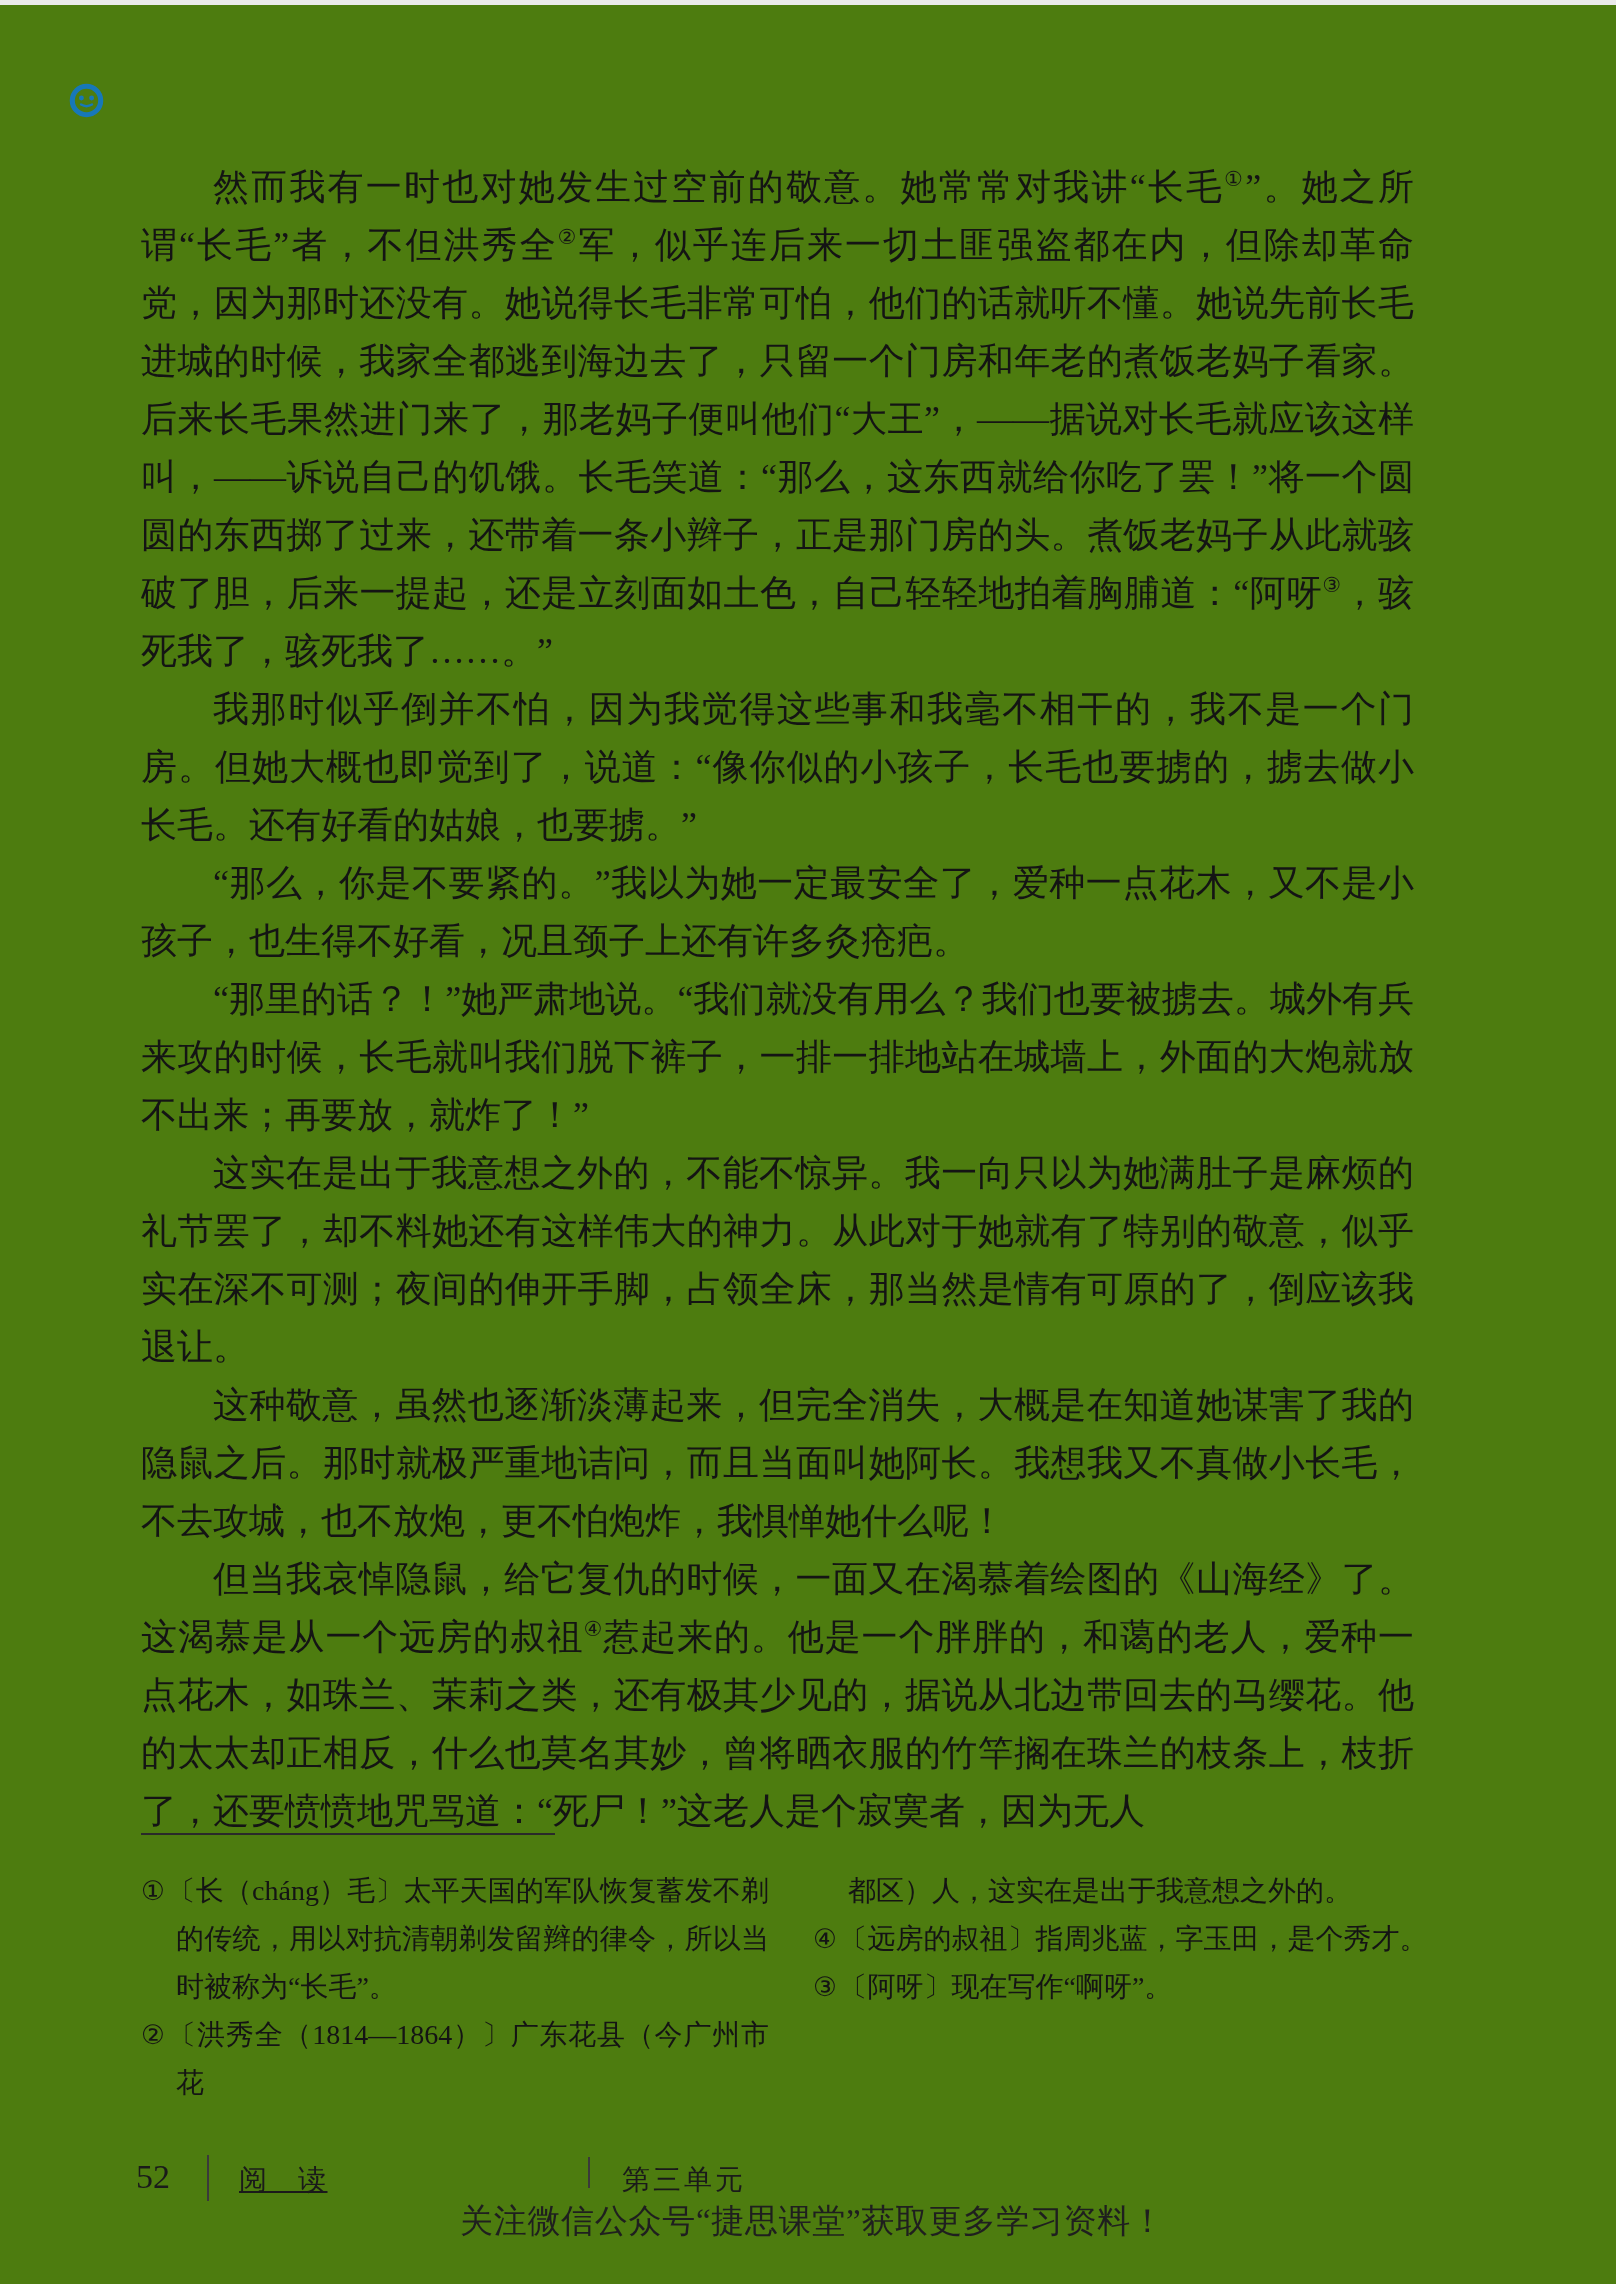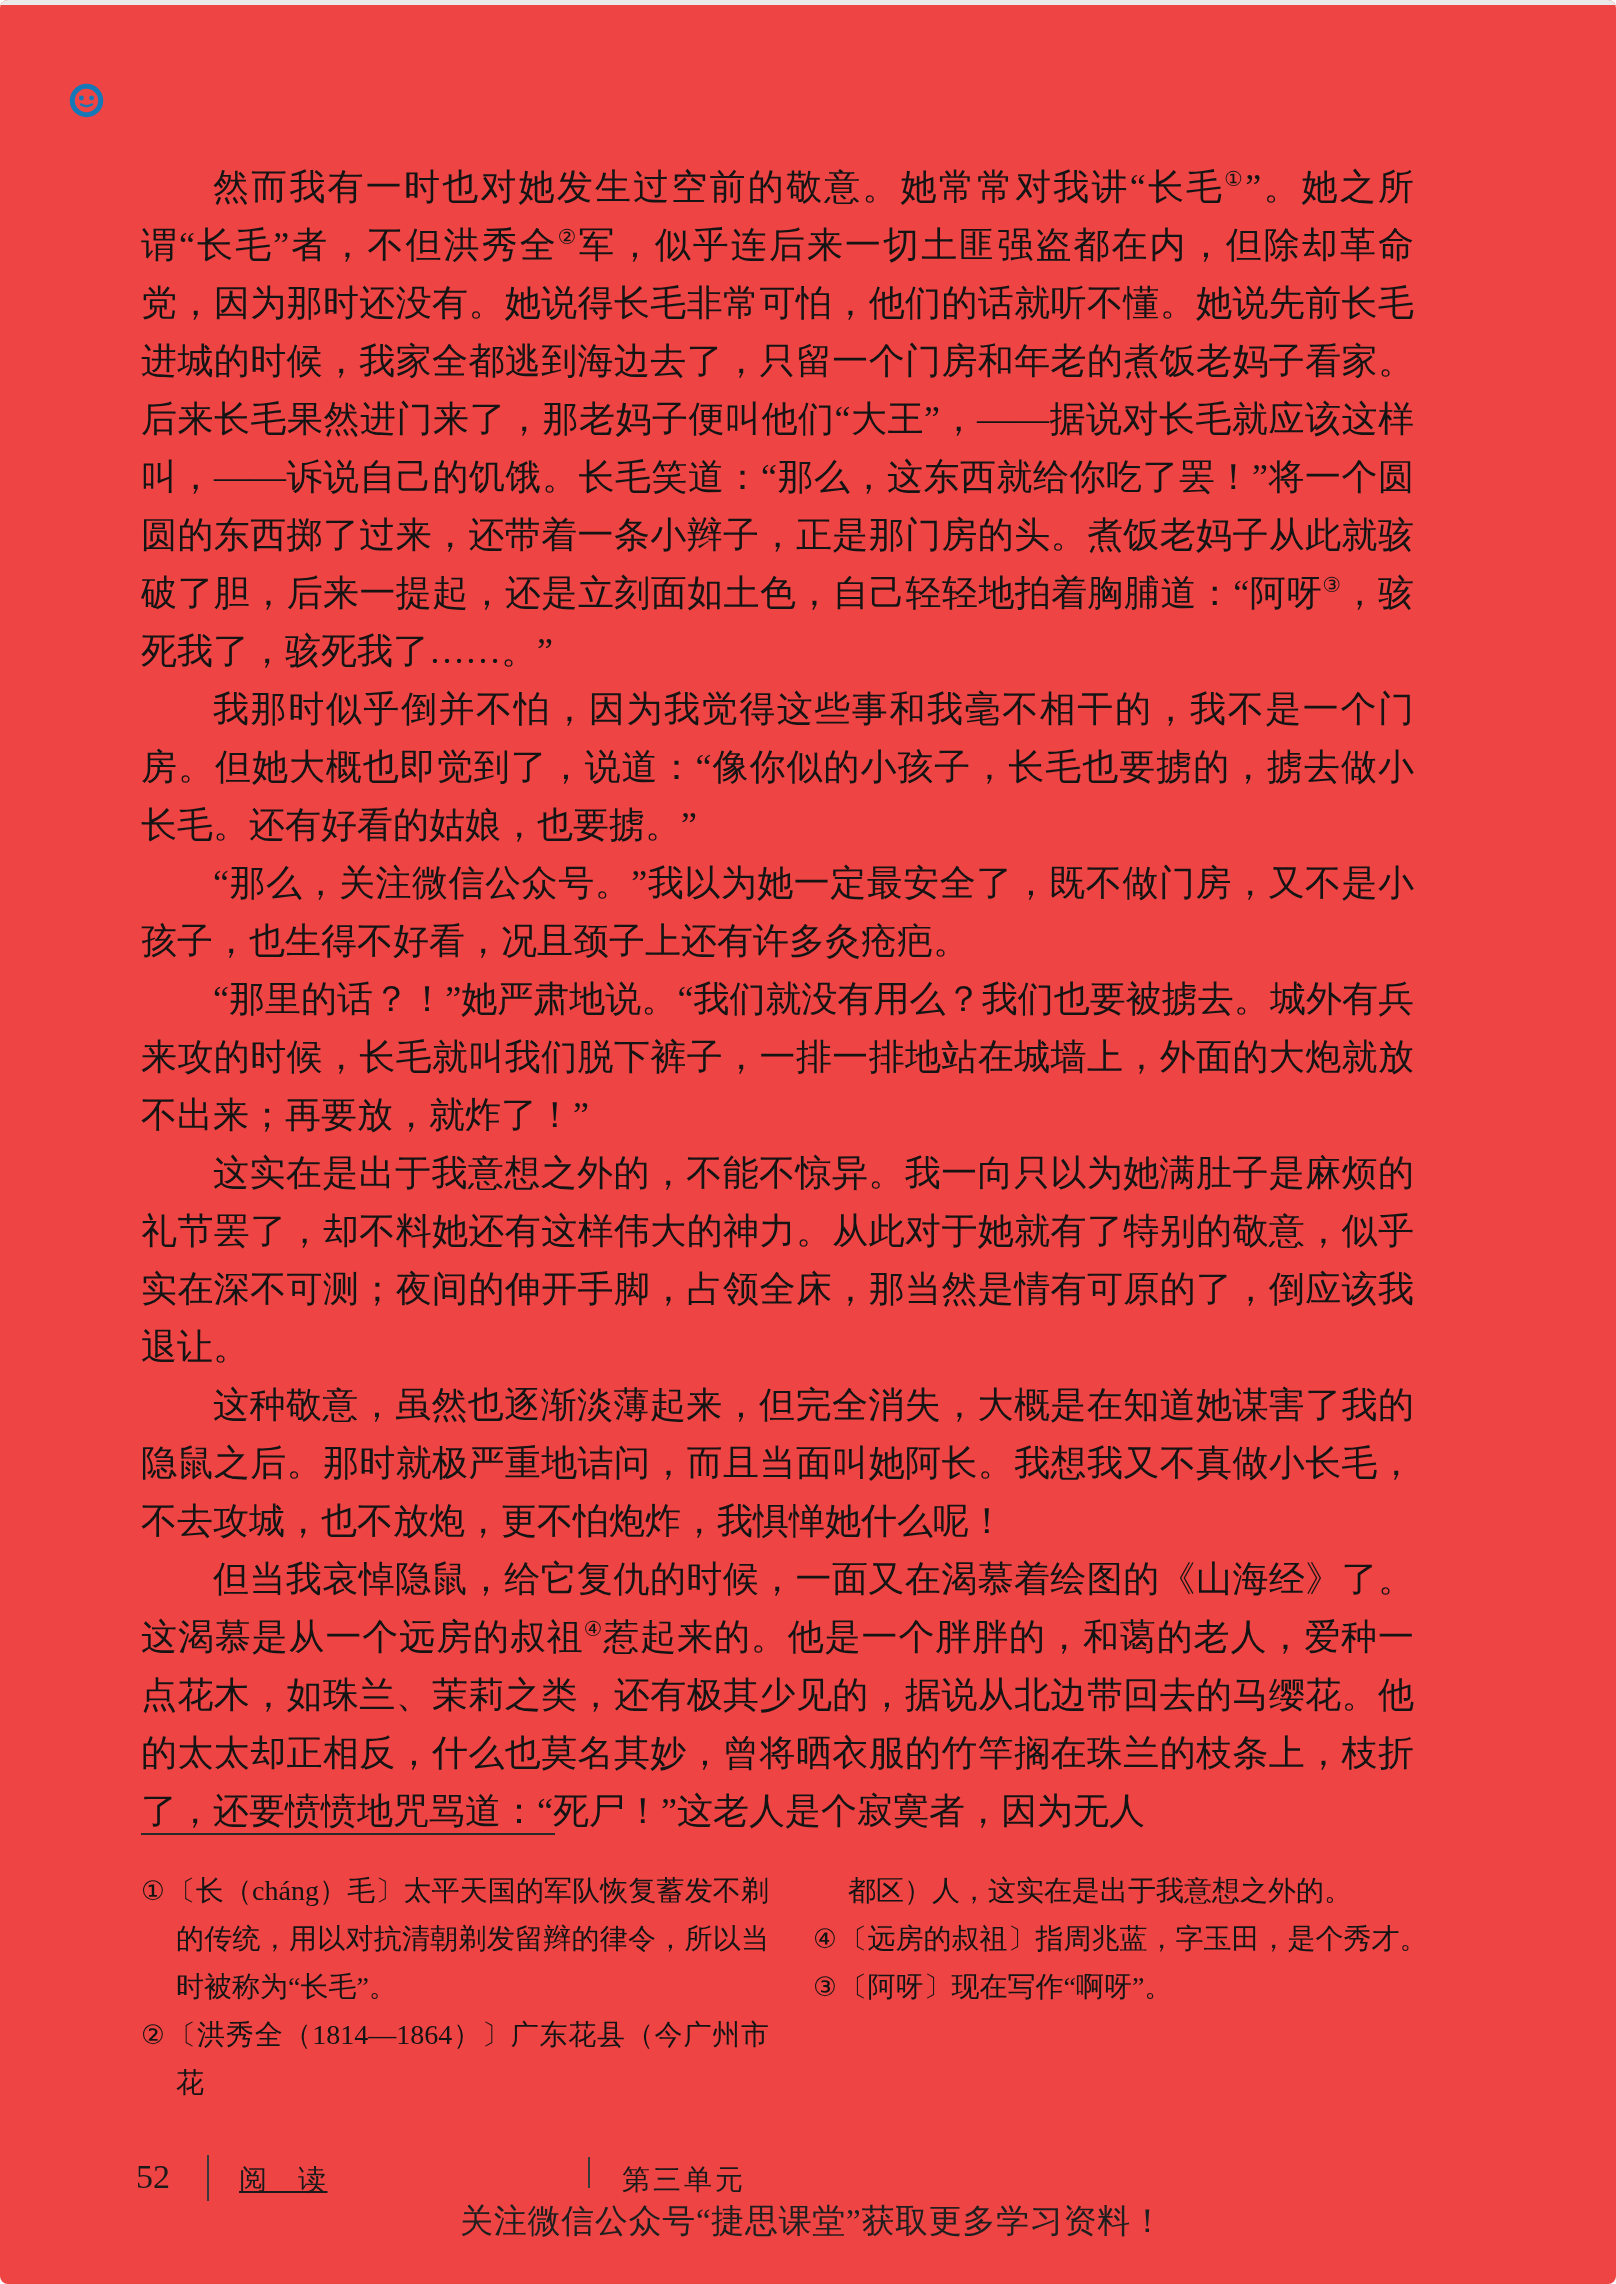--- a/index.html
+++ b/index.html
@@ -1,24 +1,23 @@
 <!DOCTYPE html>
 <html style="font-size:12px"><head>
 <meta charset="utf-8">
 <style>
   html, body { margin: 0; padding: 0; background: #ffffff; }
   .page {
     position: relative;
     width: 1616px;
     height: 2284px;
-    background: #ef4444;
+    background: #4d7c0f;
     overflow: hidden;
     font-family: "Liberation Serif", "DejaVu Serif", serif;
     color: #141414;
-    border-radius: 8px;
   }
   .scan-edge-top {
     position: absolute; left: 0; top: 0;
     width: 100%; height: 5.2px;
     background: #eaeaea;
   }
   .corner-icon {
     position: absolute; left: 69px; top: 83px;
     width: 35px; height: 35px;
   }
@@ -105,21 +104,21 @@
       <circle cx="24" cy="24" r="19.5" fill="none" stroke="#1778b8" stroke-width="7"></circle>
       <circle cx="17" cy="20.5" r="3.4" fill="#1778b8"></circle>
       <circle cx="31" cy="20.5" r="3.4" fill="#1778b8"></circle>
       <path d="M16.5 29.5 Q24 34 31.5 29.5" fill="none" stroke="#1778b8" stroke-width="3.4" stroke-linecap="round"></path>
     </svg>
   </span>
 
   <div class="body-text">
       <p class="para">然而我有一时也对她发生过空前的敬意。她常常对我讲“长毛<span class="supref">①</span>”。她之所谓“长毛”者，不但洪秀全<span class="supref">②</span>军，似乎连后来一切土匪强盗都在内，但除却革命党，因为那时还没有。她说得长毛非常可怕，他们的话就听不懂。她说先前长毛进城的时候，我家全都逃到海边去了，只留一个门房和年老的煮饭老妈子看家。后来长毛果然进门来了，那老妈子便叫他们“大王”，——据说对长毛就应该这样叫，——诉说自己的饥饿。长毛笑道：“那么，这东西就给你吃了罢！”将一个圆圆的东西掷了过来，还带着一条小辫子，正是那门房的头。煮饭老妈子从此就骇破了胆，后来一提起，还是立刻面如土色，自己轻轻地拍着胸脯道：“阿呀<span class="supref">③</span>，骇死我了，骇死我了……。”</p>
       <p class="para">我那时似乎倒并不怕，因为我觉得这些事和我毫不相干的，我不是一个门房。但她大概也即觉到了，说道：“像你似的小孩子，长毛也要掳的，掳去做小长毛。还有好看的姑娘，也要掳。”</p>
-      <p class="para">“那么，关注微信公众号。”我以为她一定最安全了，既不做门房，又不是小孩子，也生得不好看，况且颈子上还有许多灸疮疤。</p>
+      <p class="para">“那么，你是不要紧的。”我以为她一定最安全了，爱种一点花木，又不是小孩子，也生得不好看，况且颈子上还有许多灸疮疤。</p>
       <p class="para">“那里的话？！”她严肃地说。“我们就没有用么？我们也要被掳去。城外有兵来攻的时候，长毛就叫我们脱下裤子，一排一排地站在城墙上，外面的大炮就放不出来；再要放，就炸了！”</p>
       <p class="para">这实在是出于我意想之外的，不能不惊异。我一向只以为她满肚子是麻烦的礼节罢了，却不料她还有这样伟大的神力。从此对于她就有了特别的敬意，似乎实在深不可测；夜间的伸开手脚，占领全床，那当然是情有可原的了，倒应该我退让。</p>
       <p class="para">这种敬意，虽然也逐渐淡薄起来，但完全消失，大概是在知道她谋害了我的隐鼠之后。那时就极严重地诘问，而且当面叫她阿长。我想我又不真做小长毛，不去攻城，也不放炮，更不怕炮炸，我惧惮她什么呢！</p>
       <p class="para">但当我哀悼隐鼠，给它复仇的时候，一面又在渴慕着绘图的《山海经》了。这渴慕是从一个远房的叔祖<span class="supref">④</span>惹起来的。他是一个胖胖的，和蔼的老人，爱种一点花木，如珠兰、茉莉之类，还有极其少见的，据说从北边带回去的马缨花。他的太太却正相反，什么也莫名其妙，曾将晒衣服的竹竿搁在珠兰的枝条上，枝折了，还要愤愤地咒骂道：“死尸！”这老人是个寂寞者，因为无人</p>
     </div>
 
   <div class="footnote-divider"></div>
 
   <div class="fn-col fn-col-left">
       <div class="fn-item"><span class="fn-marker">①</span>〔长（cháng）毛〕太平天国的军队恢复蓄发不剃的传统，用以对抗清朝剃发留辫的律令，所以当时被称为“长毛”。</div>

